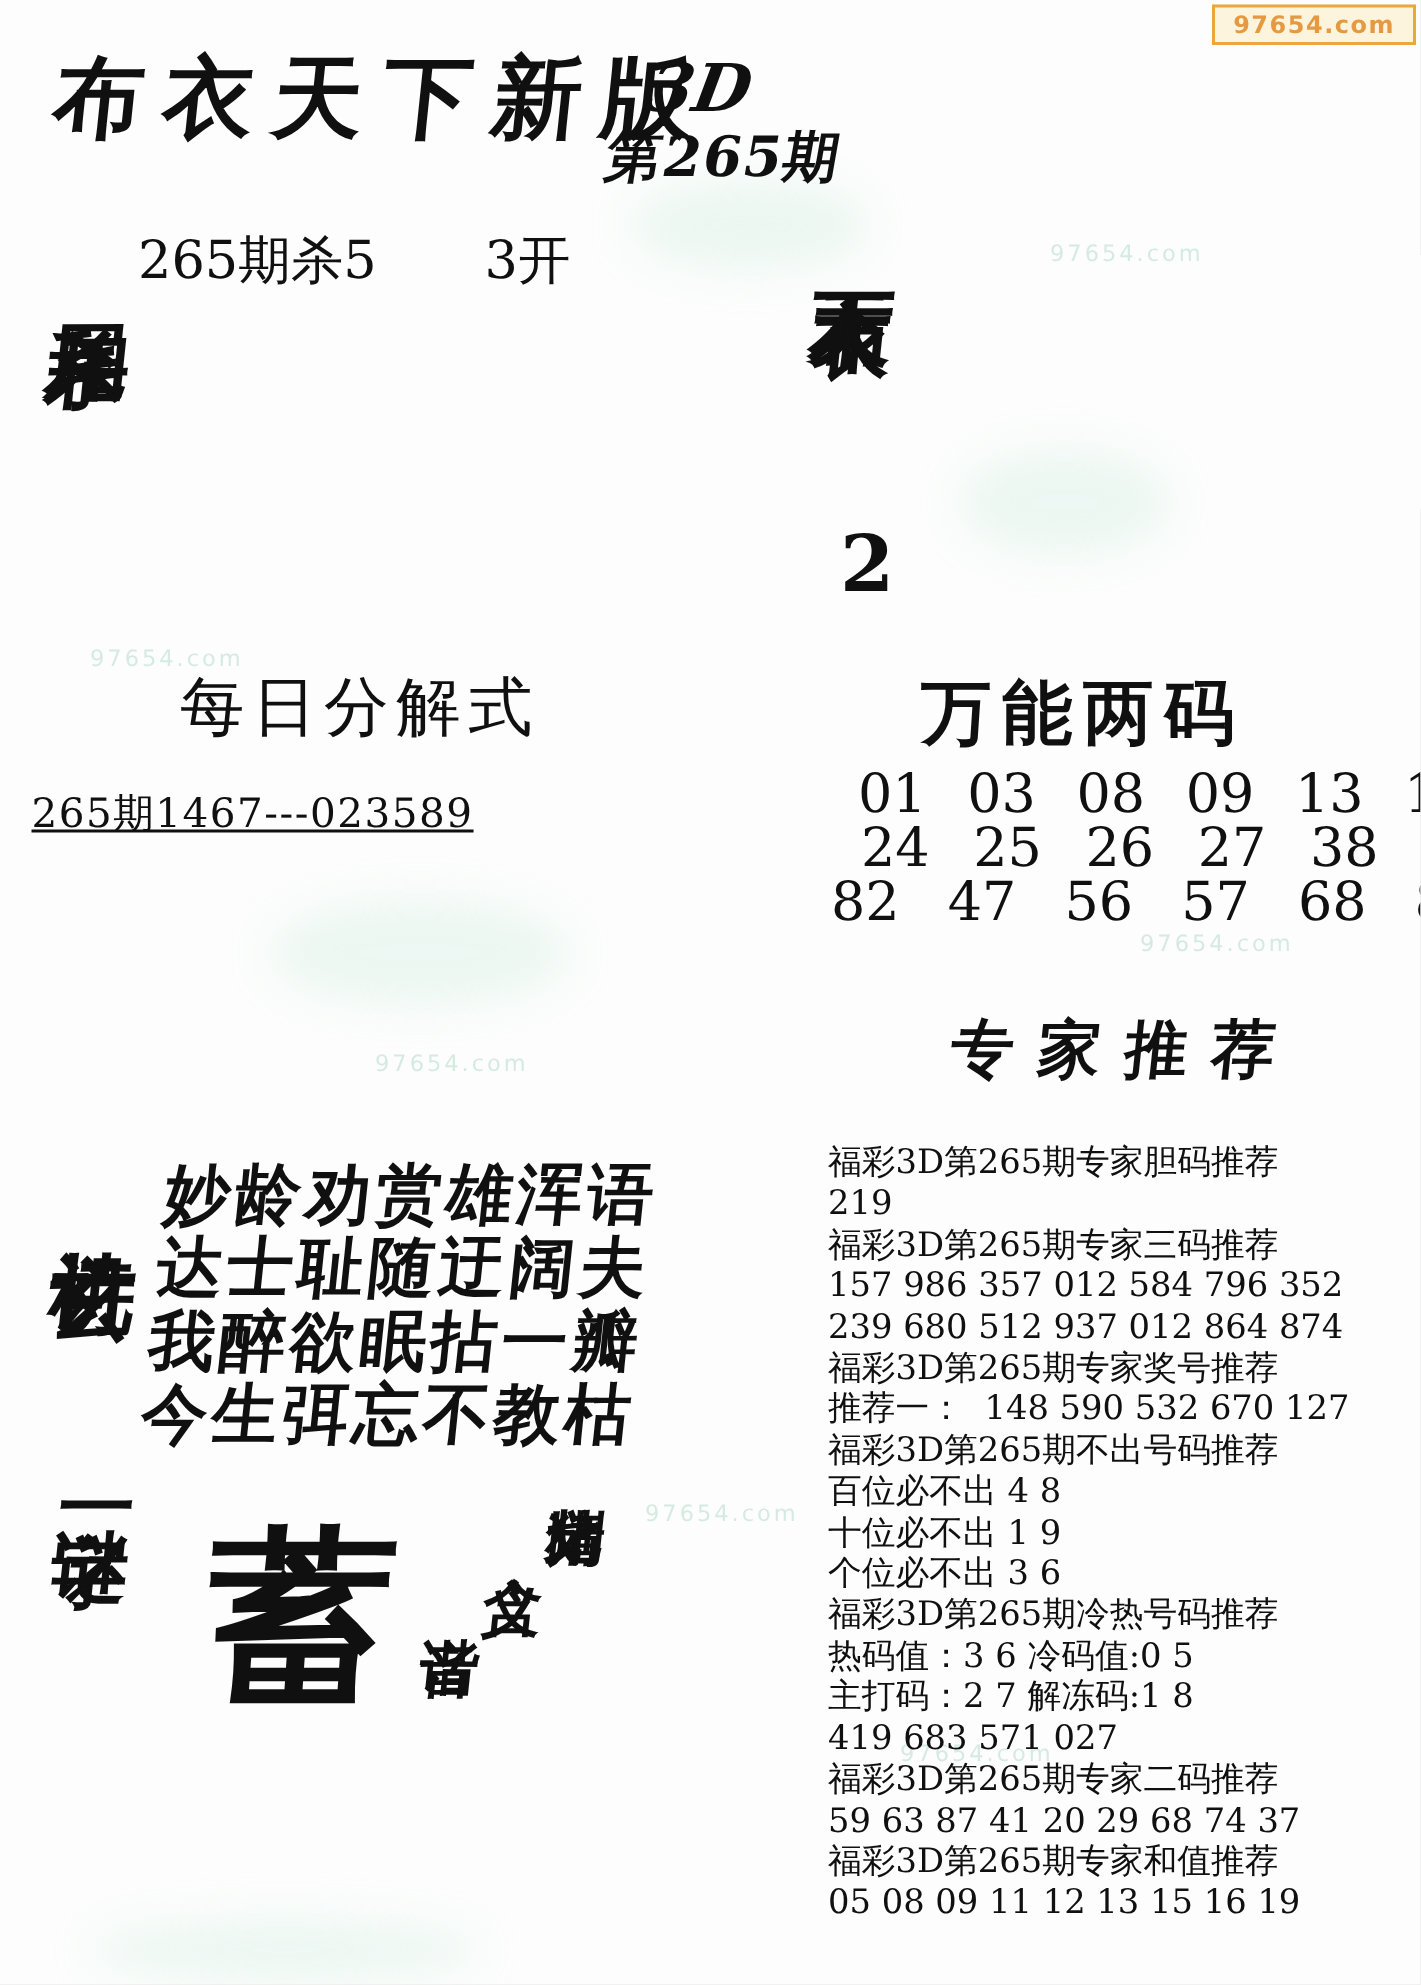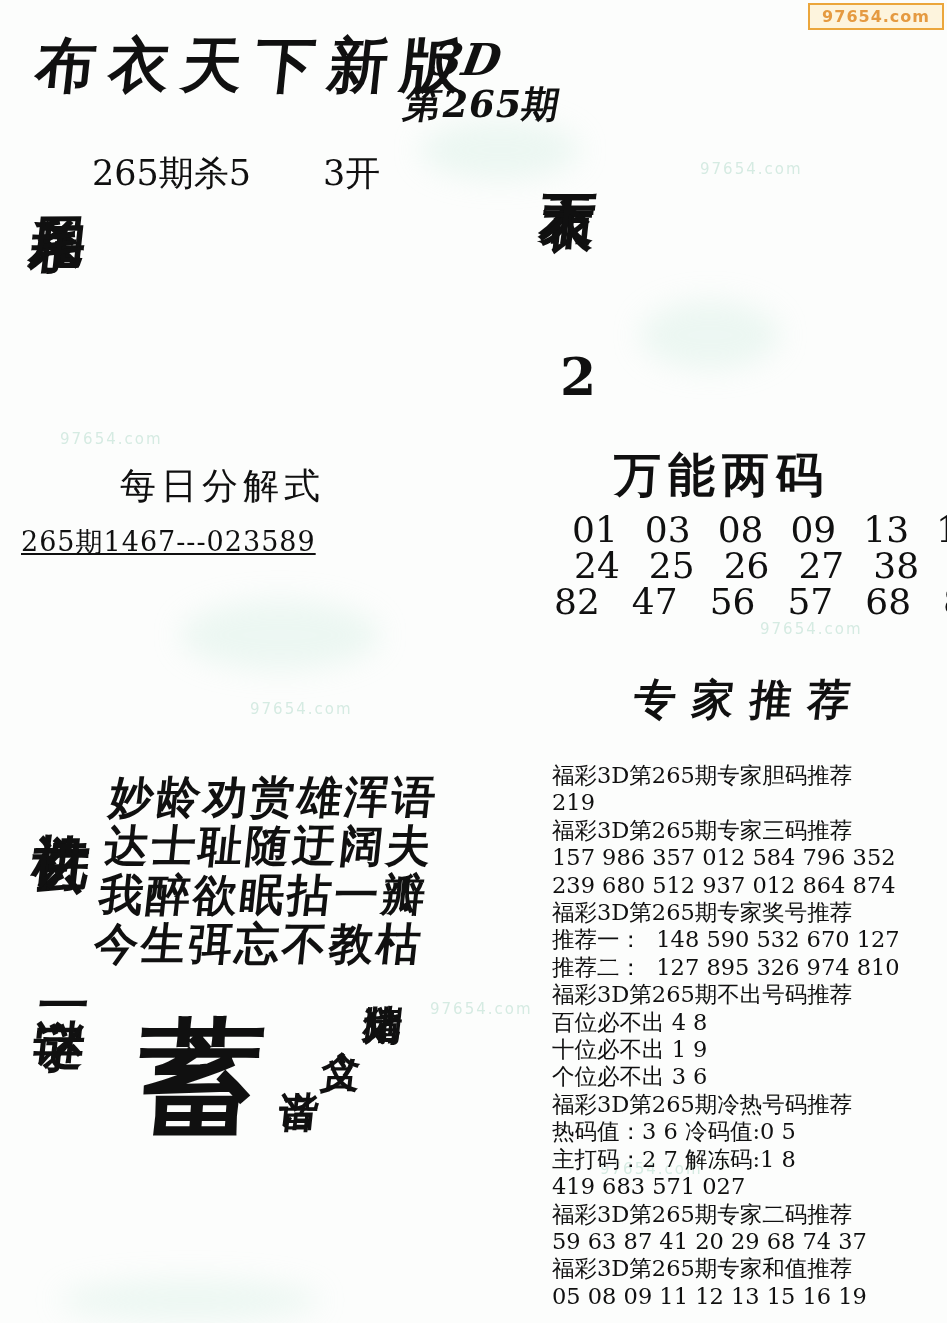--- a/index.html
+++ b/index.html
@@ -30,21 +30,21 @@
   
   .main-title{left:36px;top:26px;font-size:60px;letter-spacing:13px;white-space:nowrap;}
   .edition{left:432px;top:34px;font-size:44px;font-weight:bold;font-style:italic;transform:skewX(-10deg);}
   .issue{left:404px;top:80px;font-size:37px;font-weight:bold;transform:skewX(-10deg);letter-spacing:1px;white-space:nowrap;}
   .kill-row{left:92px;top:150px;font-size:35px;display:flex;gap:72px;white-space:nowrap;text-align:center;}
   
   .left-vert{left:34px;top:172px;font-size:56px;line-height:1.14;}
   .right-vert{left:546px;top:152px;font-size:55px;line-height:1.08;text-align:center;}
   .right-vert-num{left:560px;top:346px;font-size:52px;font-weight:bold;}
   
-  .daily-title{left:120px;top:462px;font-size:36px;letter-spacing:5px;white-space:nowrap;}
+  .daily-title{left:120px;top:443px;font-size:43px;letter-spacing:5px;white-space:nowrap;}
   .daily-formula{left:21px;top:524px;font-size:27px;letter-spacing:1px;white-space:nowrap;text-decoration:underline;}
   
   .twocodes-title{left:614px;top:444px;font-size:47px;font-weight:bold;letter-spacing:7px;white-space:nowrap;}
   .tc-row{position:absolute;display:flex;font-size:36px;line-height:1;}
   .tc-row span{display:inline-block;}
   .tc-r0{left:572px;top:512px;gap:27px;}
   .tc-r1{left:574px;top:548px;gap:29px;}
   .tc-r2{left:554px;top:584px;gap:32px;}
   
   .expert-title{left:634px;top:672px;font-size:42px;letter-spacing:16px;white-space:nowrap;}
@@ -126,21 +126,20 @@
 
   <div class="abs expert-title callig">专家推荐</div>
   <div class="abs expert-list">
     <div class="expert-line">福彩3D第265期专家胆码推荐</div>
     <div class="expert-line">219</div>
     <div class="expert-line">福彩3D第265期专家三码推荐</div>
     <div class="expert-line">157 986 357 012 584 796 352</div>
     <div class="expert-line">239 680 512 937 012 864 874</div>
     <div class="expert-line">福彩3D第265期专家奖号推荐</div>
     <div class="expert-line">推荐一：  148 590 532 670 127</div>
-    <div class="expert-line">推荐二：  127 895 326 974 810</div>
     <div class="expert-line">福彩3D第265期不出号码推荐</div>
     <div class="expert-line">百位必不出 4 8</div>
     <div class="expert-line">十位必不出 1 9</div>
     <div class="expert-line">个位必不出 3 6</div>
     <div class="expert-line">福彩3D第265期冷热号码推荐</div>
     <div class="expert-line">热码值：3 6 冷码值:0 5</div>
     <div class="expert-line">主打码：2 7 解冻码:1 8</div>
     <div class="expert-line">419 683 571 027</div>
     <div class="expert-line">福彩3D第265期专家二码推荐</div>
     <div class="expert-line">59 63 87 41 20 29 68 74 37</div>

